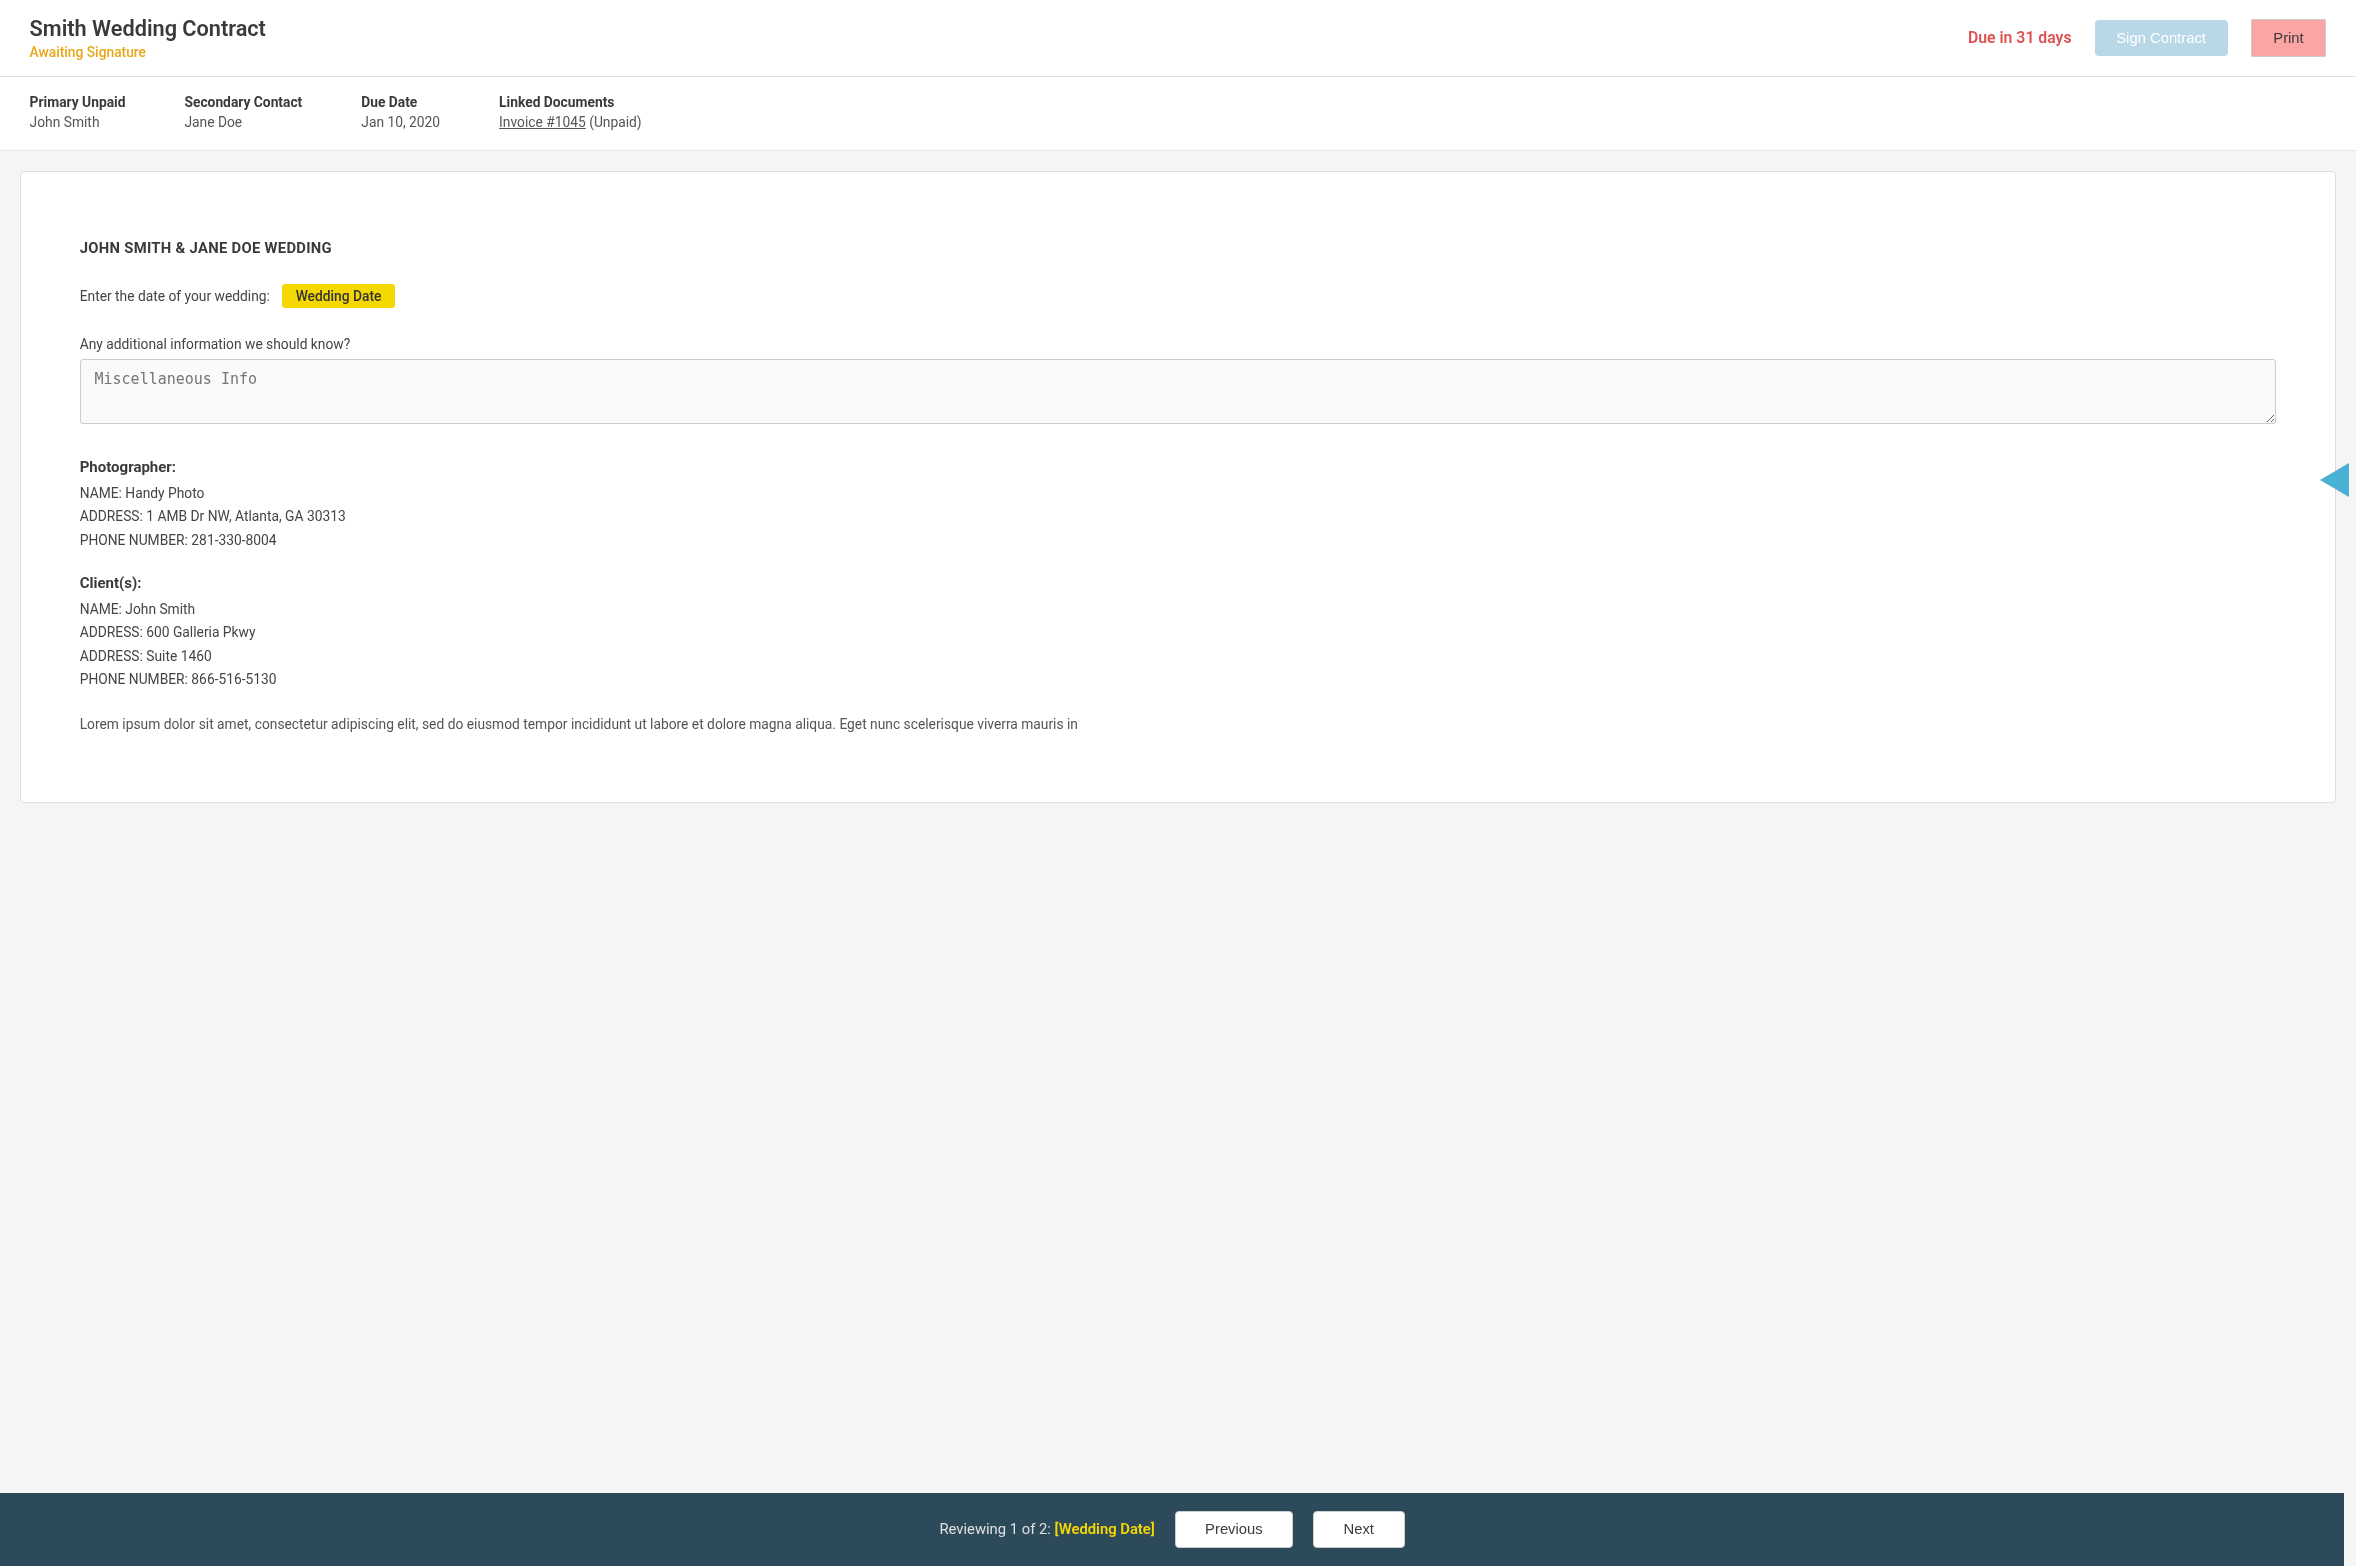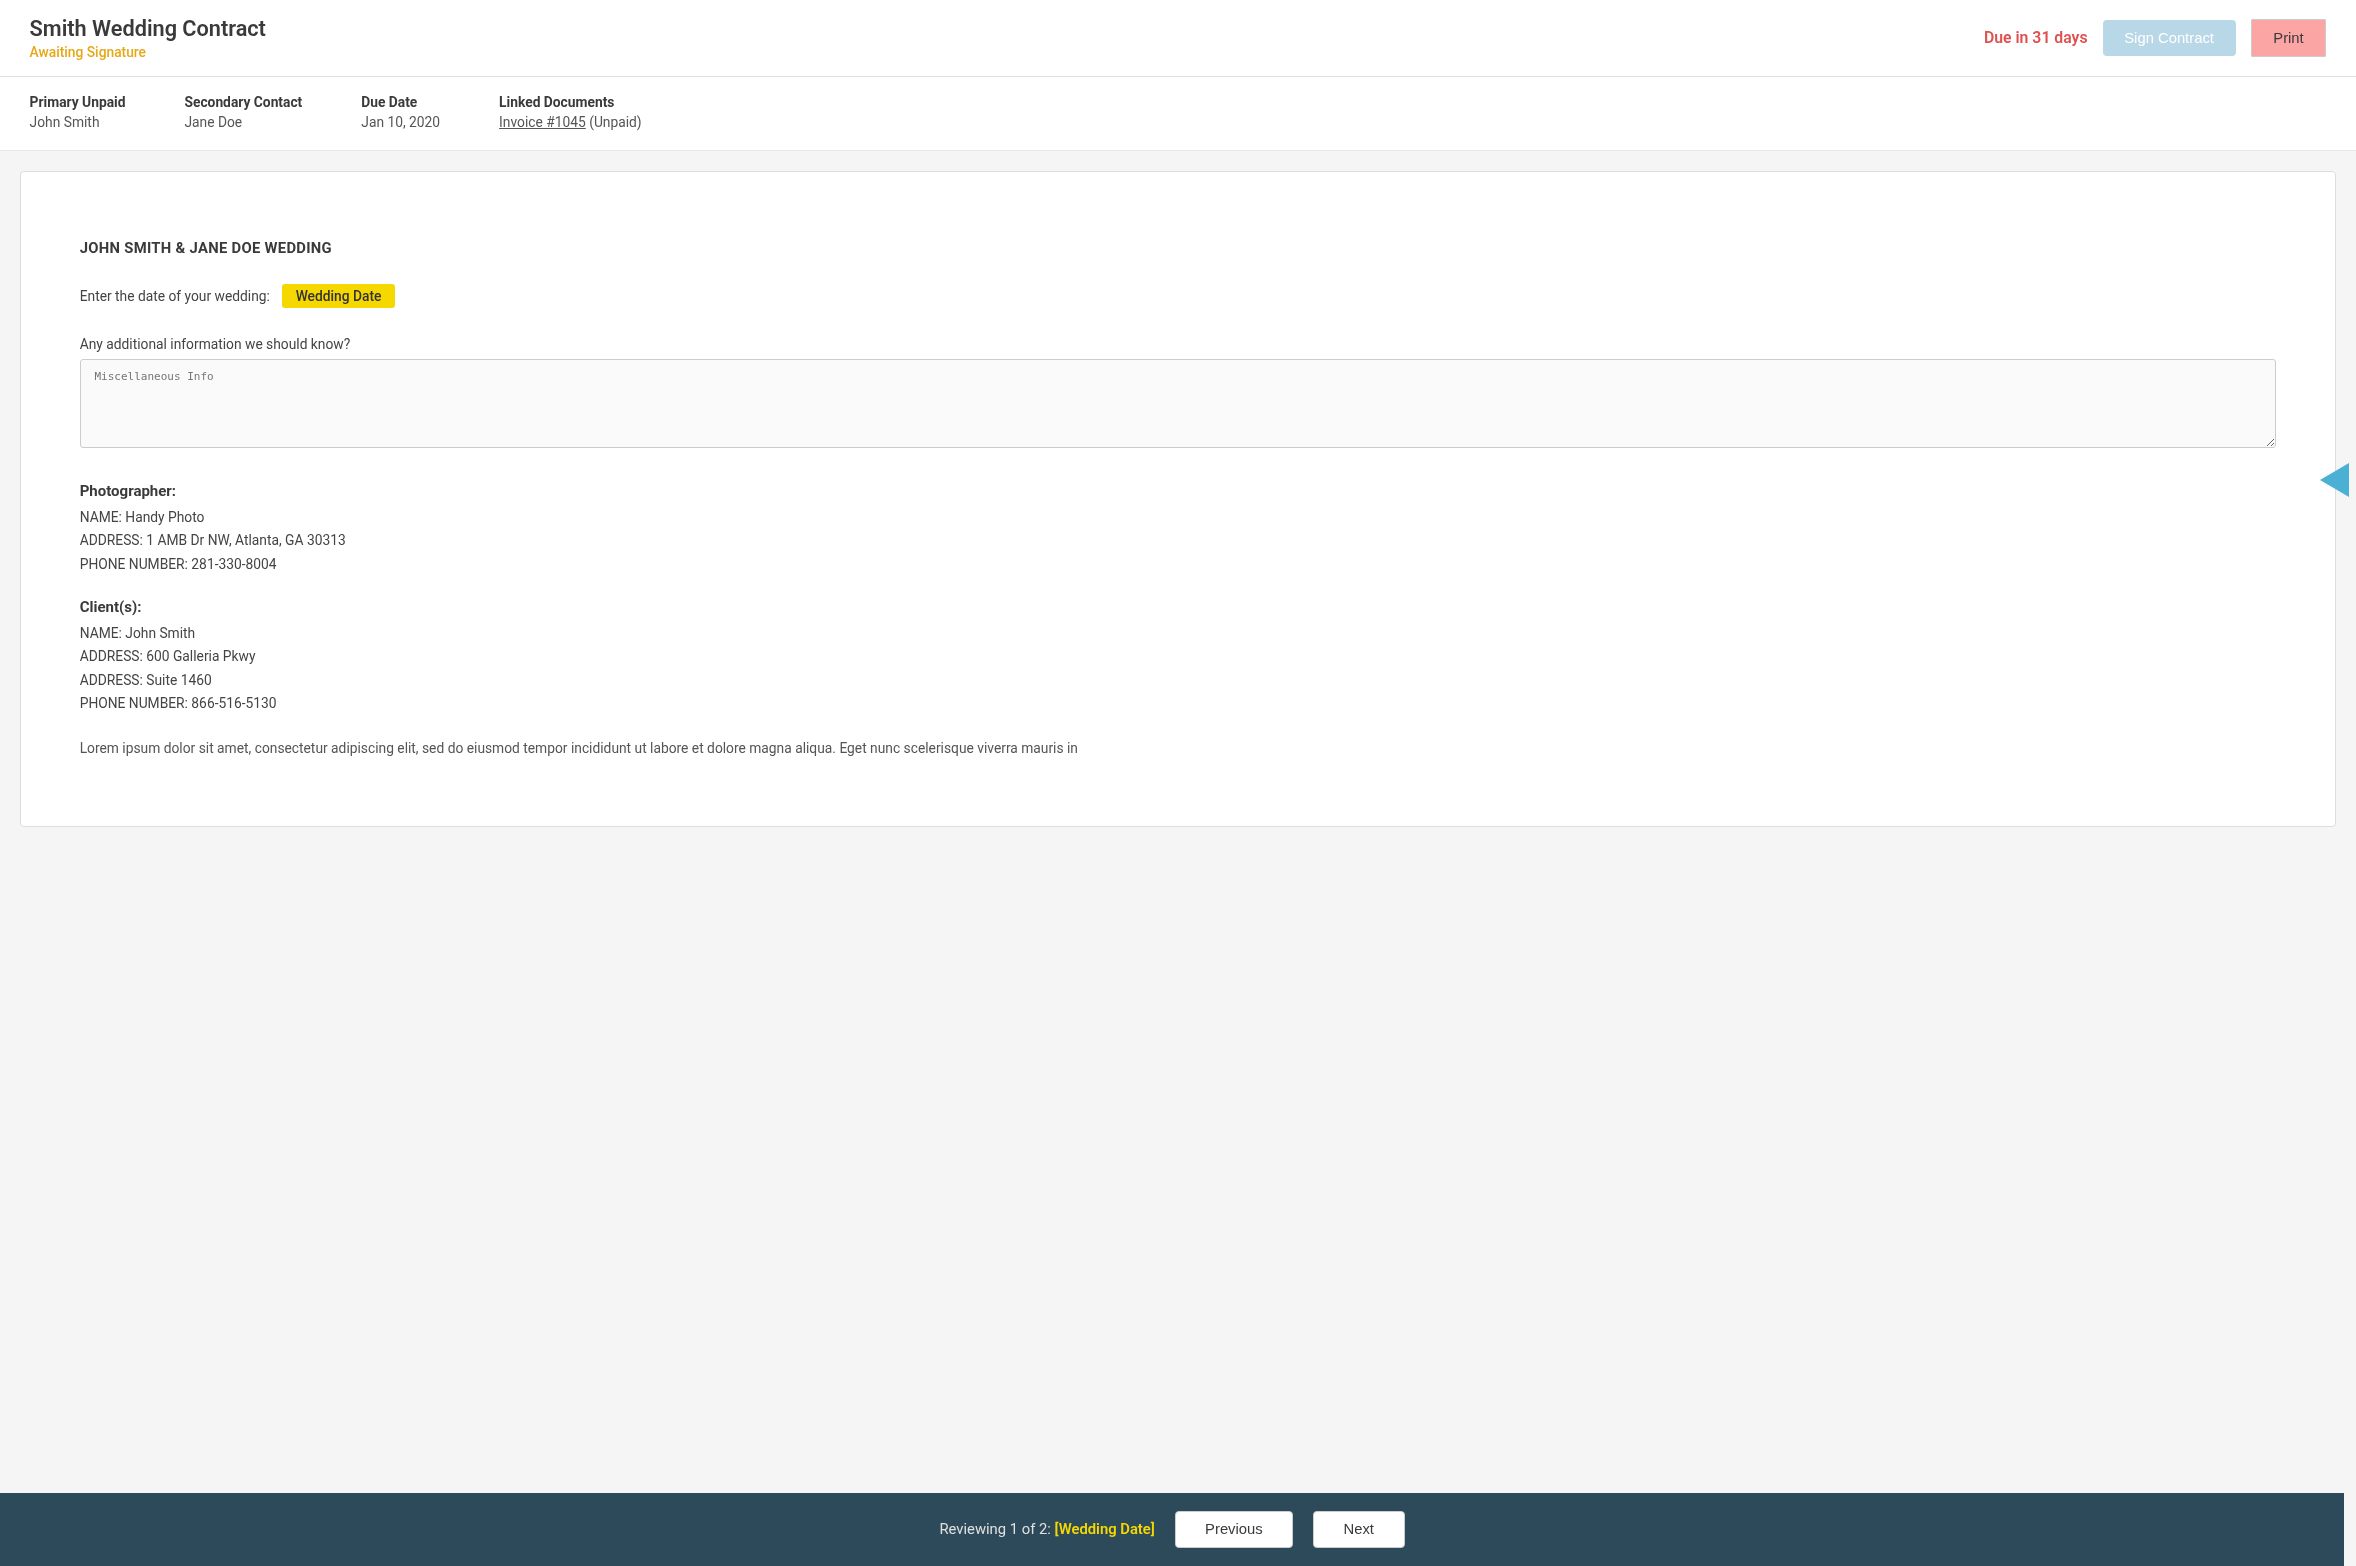--- a/index.html
+++ b/index.html
@@ -22,21 +22,21 @@
     }
     .header-subtitle {
       font-size: 13.8px;
       color: #e6a817;
       font-weight: 500;
       margin-top: 2px;
     }
     .header-actions {
       display: flex;
       align-items: center;
-      gap: 15px;
+      gap: 23px;
     }
     .due-label {
       font-size: 15.8px;
       font-weight: 600;
       color: #e05050;
     }
     .btn-sign {
       background: #b8d8e8;
       color: #fff;
       border: none;
@@ -120,25 +120,25 @@
       cursor: pointer;
     }
 
     .additional-info-label {
       font-size: 13.8px;
       color: #444;
       margin-bottom: 7.9px;
     }
     .misc-textarea {
       width: 100%;
-      height: 89px;
+      height: 65px;
       border: 1px solid #ccc;
       border-radius: 3px;
       padding: 9.9px 13.8px;
-      font-size: 11px;
+      font-size: 15px;
       color: #aaa;
       resize: vertical;
       outline: none;
       background: #fafafa;
       margin-bottom: 29.6px;
     }
 
     .section-block {
       margin-bottom: 21.7px;
     }

